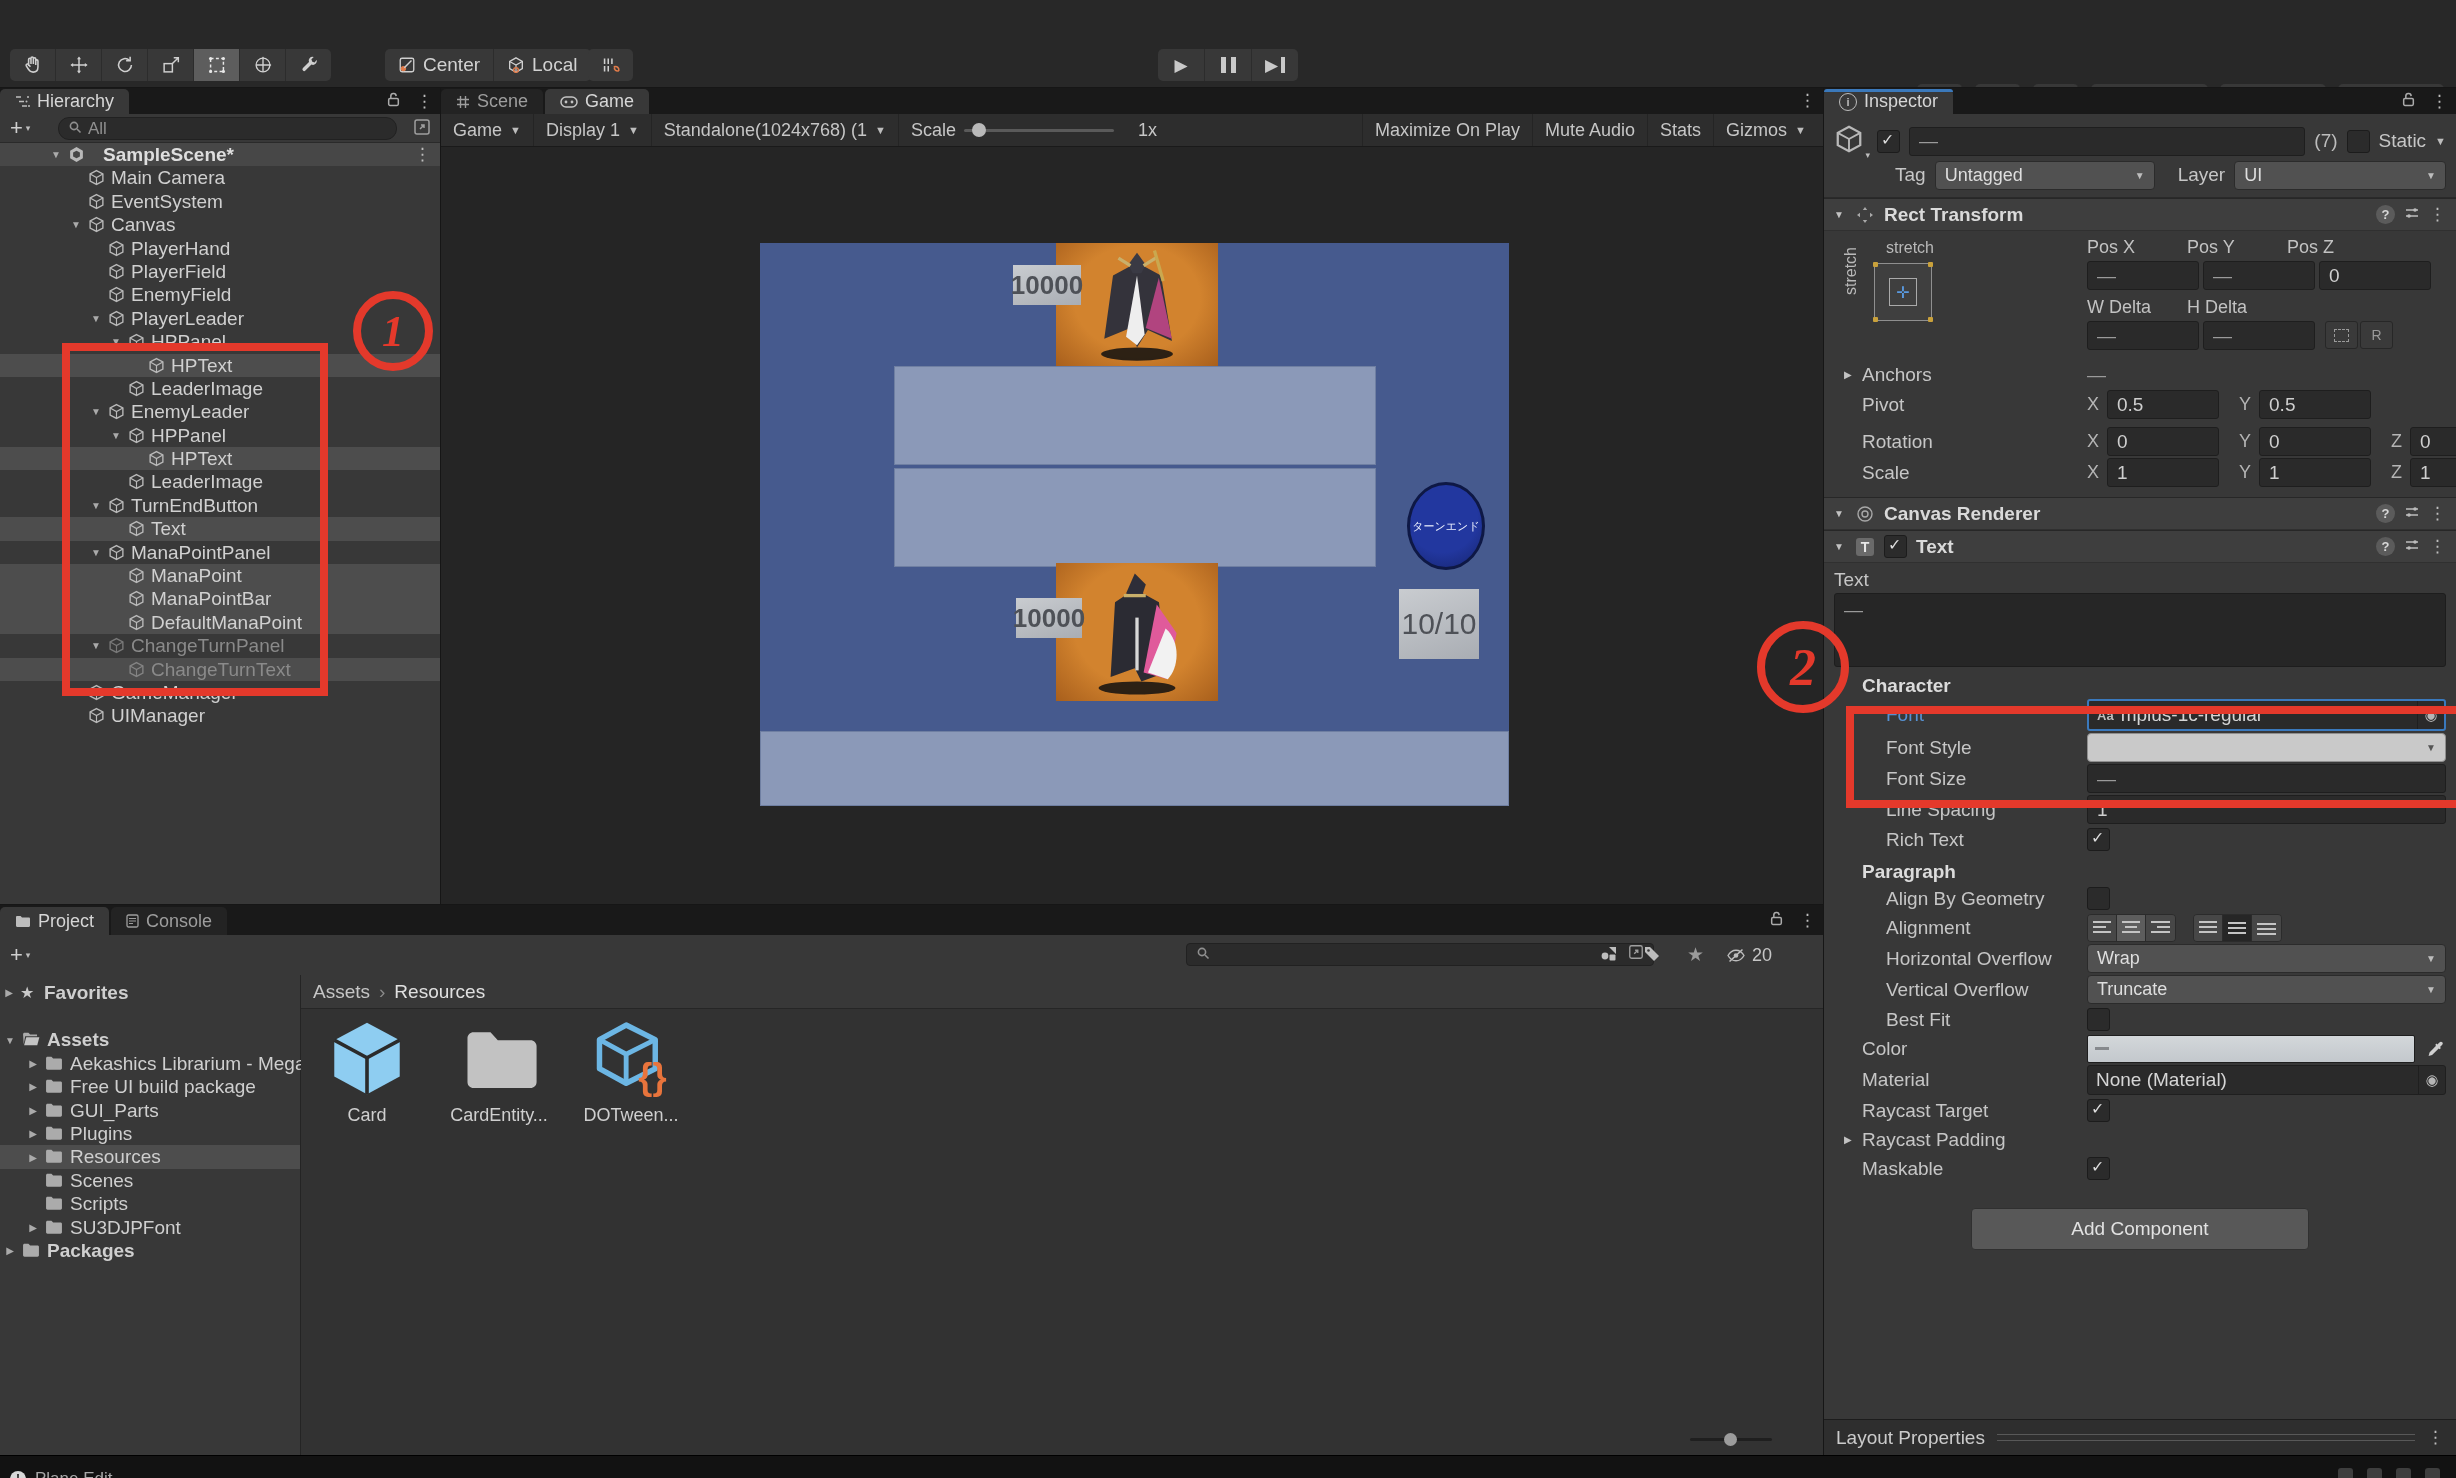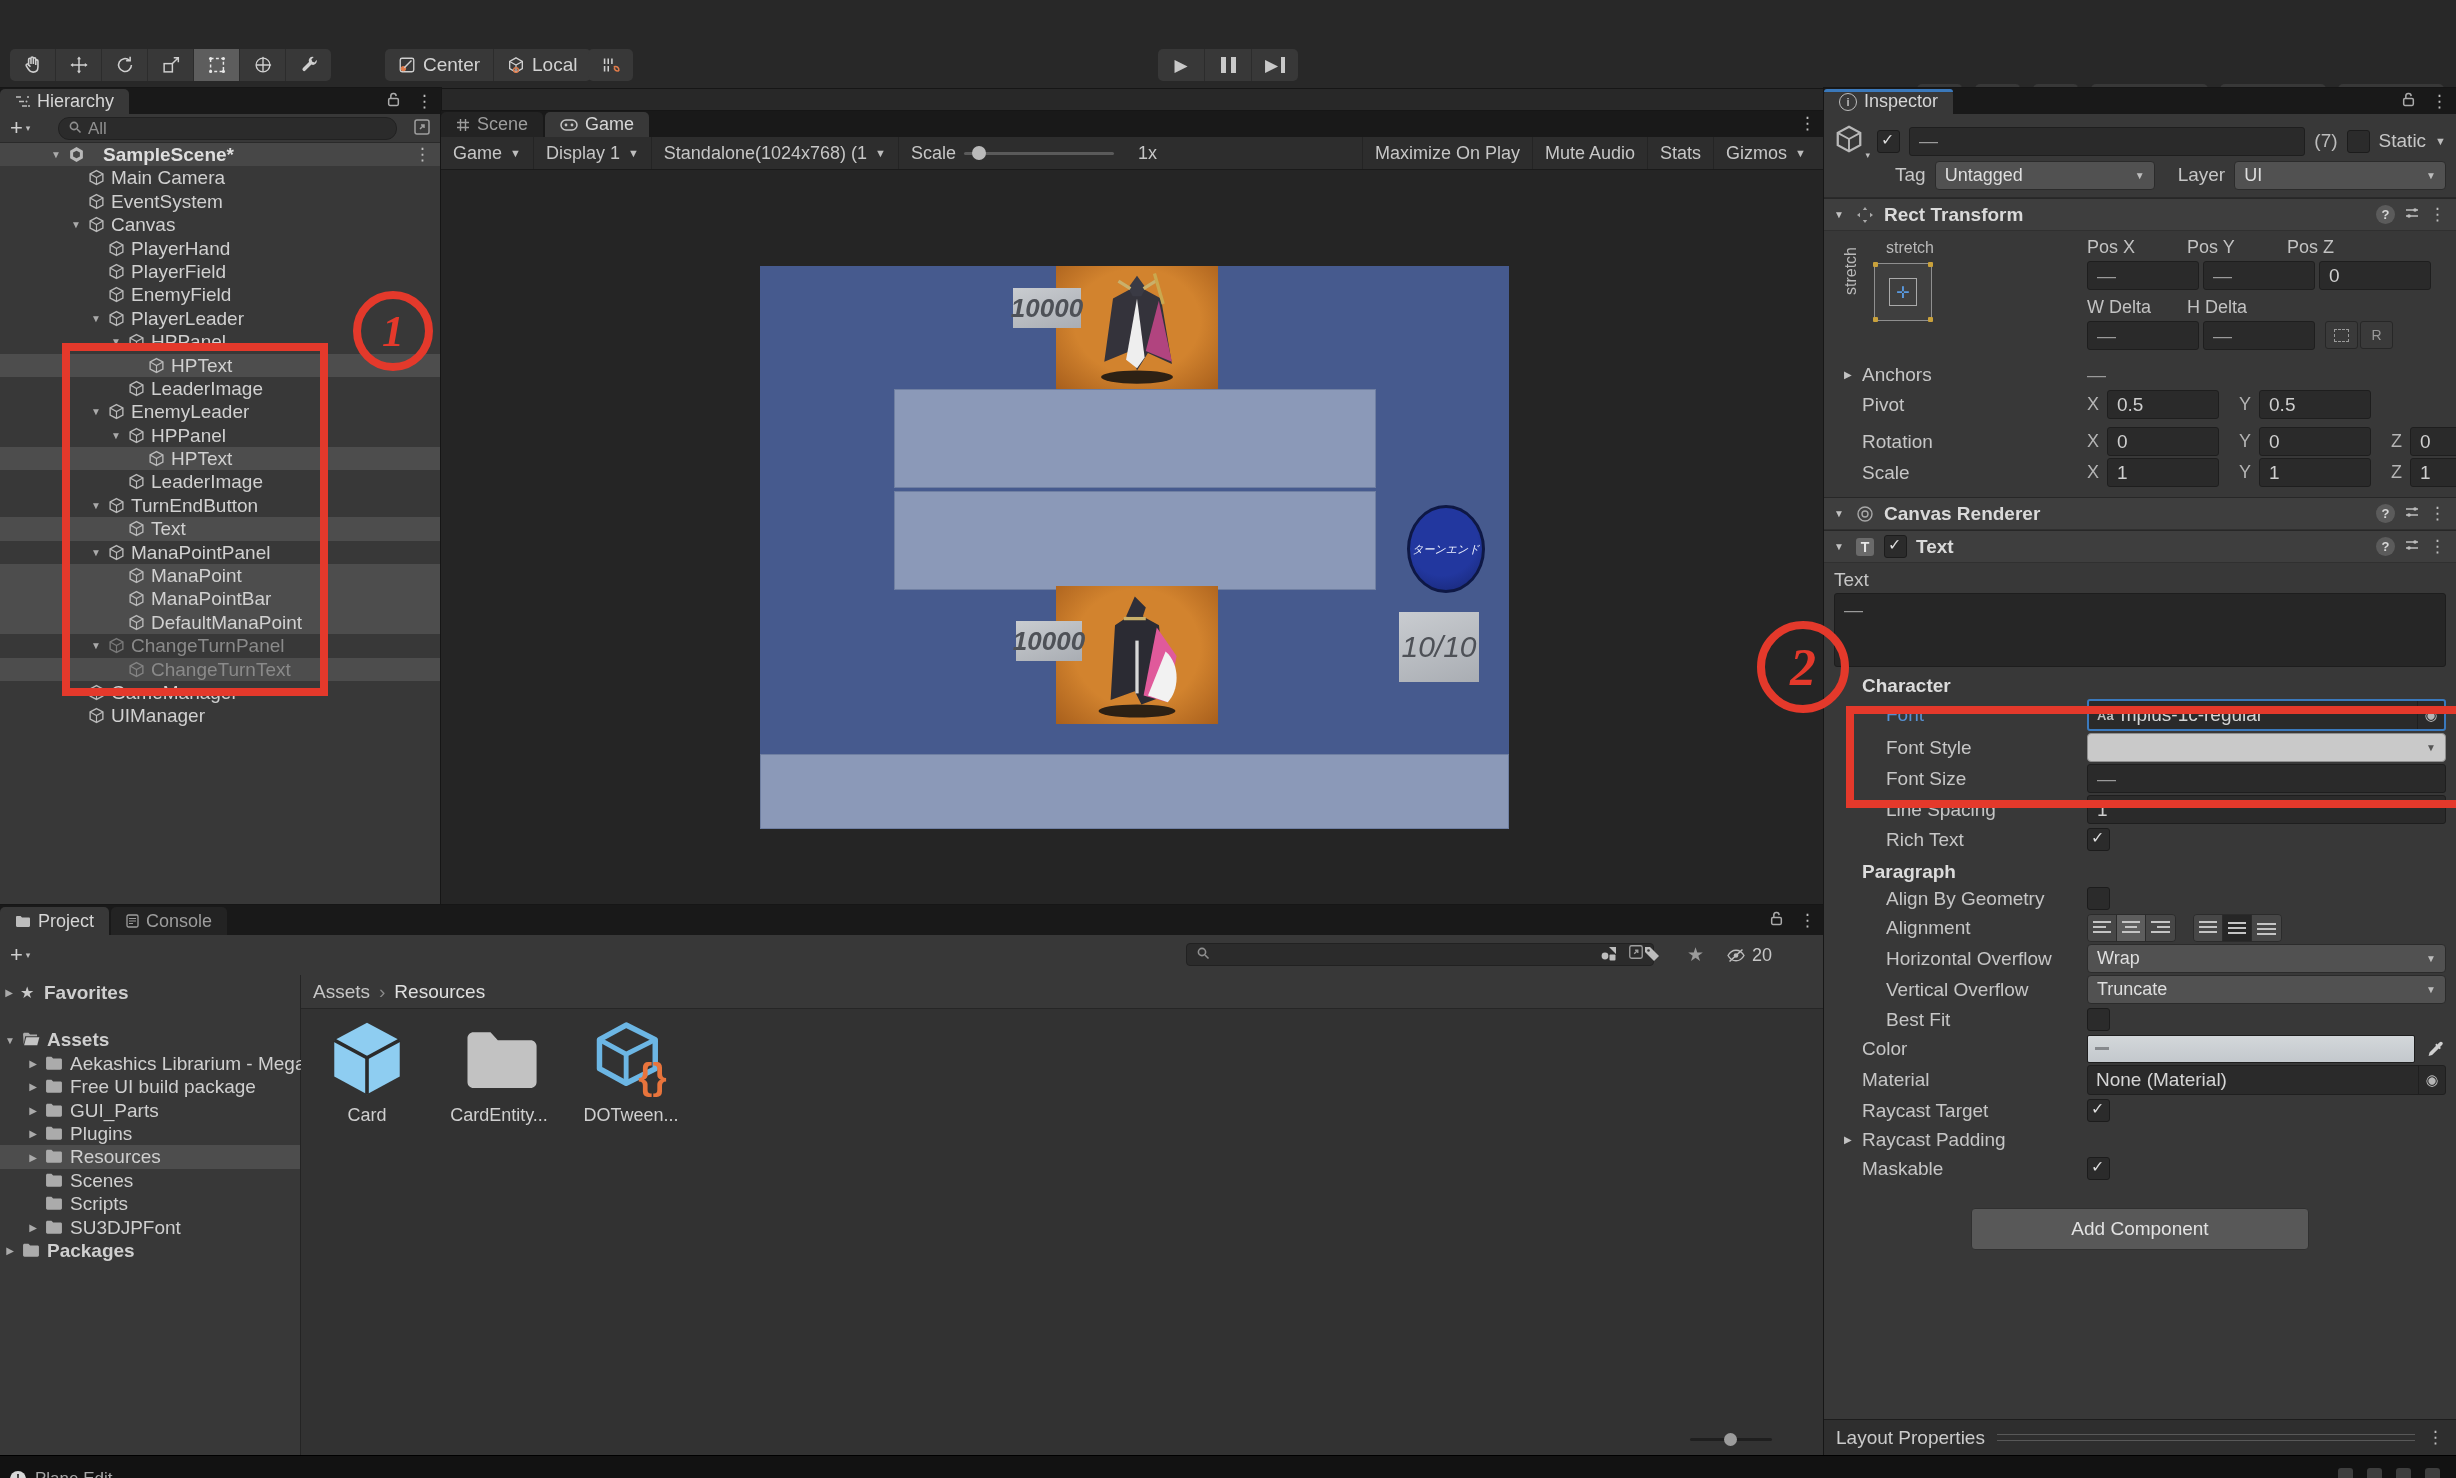--- a/index.html
+++ b/index.html
@@ -571,21 +571,21 @@
             <svg viewBox="0 0 16 16">
               <path d="M8 1.5 14 4.7v6.6L8 14.5 2 11.3V4.7Z" fill="none" stroke="#b9b9b9" stroke-width="1.3"></path>
               <path d="M2 4.7 8 8l6-3.3M8 8v6.5" fill="none" stroke="#b9b9b9" stroke-width="1.1"></path>
             </svg>
           </span>
           <span class="h-label" style="left: 111px;">UIManager</span>
         </div>
       </div>
   </div>
 
-  <div class="panel" style="left:441px;top:88px;width:1383px;height:817px;margin-top:23px;">
+  <div class="panel" style="left:441px;top:88px;width:1383px;height:817px;">
     <div class="tabstrip">
       <div class="tab">
         <svg width="14" height="14" viewBox="0 0 14 14" fill="none" stroke="#9d9d9d" stroke-width="1.4">
             <path d="M4.5 1v12M9.5 1v12M1 4.5h12M1 9.5h12"></path>
           </svg>
         <span>Scene</span>
       </div>
       <div class="tab active">
         <svg width="18" height="12" viewBox="0 0 18 12">
             <rect x="1" y="1" width="16" height="10" rx="5" fill="none" stroke="#c4c4c4" stroke-width="1.5"></rect>
@@ -627,21 +627,21 @@
           </span>
         <span class="gtb-item">
             <span>Stats</span>
           </span>
         <span class="gtb-item">
             <span>Gizmos</span>
             <span class="caret">▼</span>
           </span>
       </span>
     </div>
-    <div class="gamecontent" style="height:758px;font-style:italic;">
+    <div class="gamecontent" style="height:758px;">
       <div class="viewport">
 
         <div class="gamecard" style="left:296px;top:0;width:162px;height:123px;">
           <svg class="knight" style="left:14px;top:2px;" width="134" height="120" viewBox="0 0 120 110">
             <ellipse cx="60" cy="100" rx="33" ry="6" fill="#101010" opacity="0.85"></ellipse>
             <path d="M60 16 38 28 30 86 54 76 60 94 70 78 92 88 82 28Z" fill="#34333b"></path>
             <path d="M60 28 50 84 60 92 67 82Z" fill="#eeeeee"></path>
             <path d="M80 30 92 86 68 76Z" fill="#b1447f"></path>
             <path d="M52 18l8-11 8 11-4 8h-8Z" fill="#3a3a44"></path>
             <path d="M43 12l11 7M77 12l-11 7" stroke="#c9b06b" stroke-width="3"></path>

